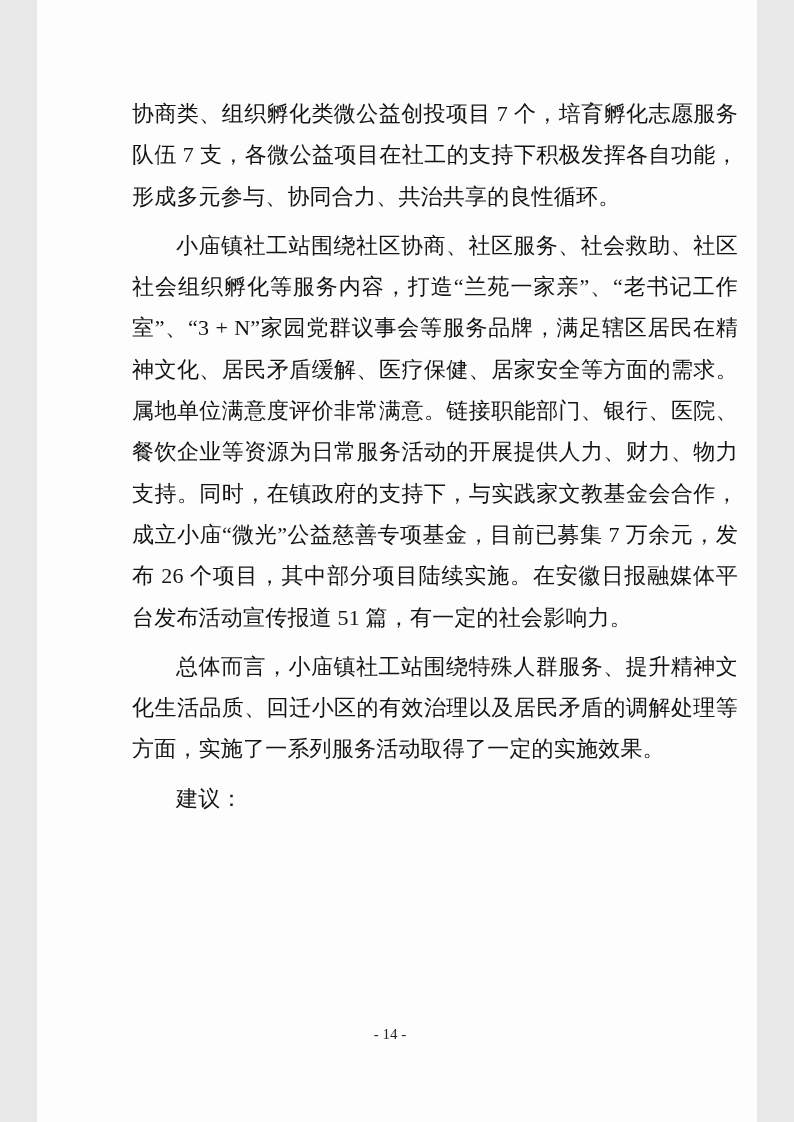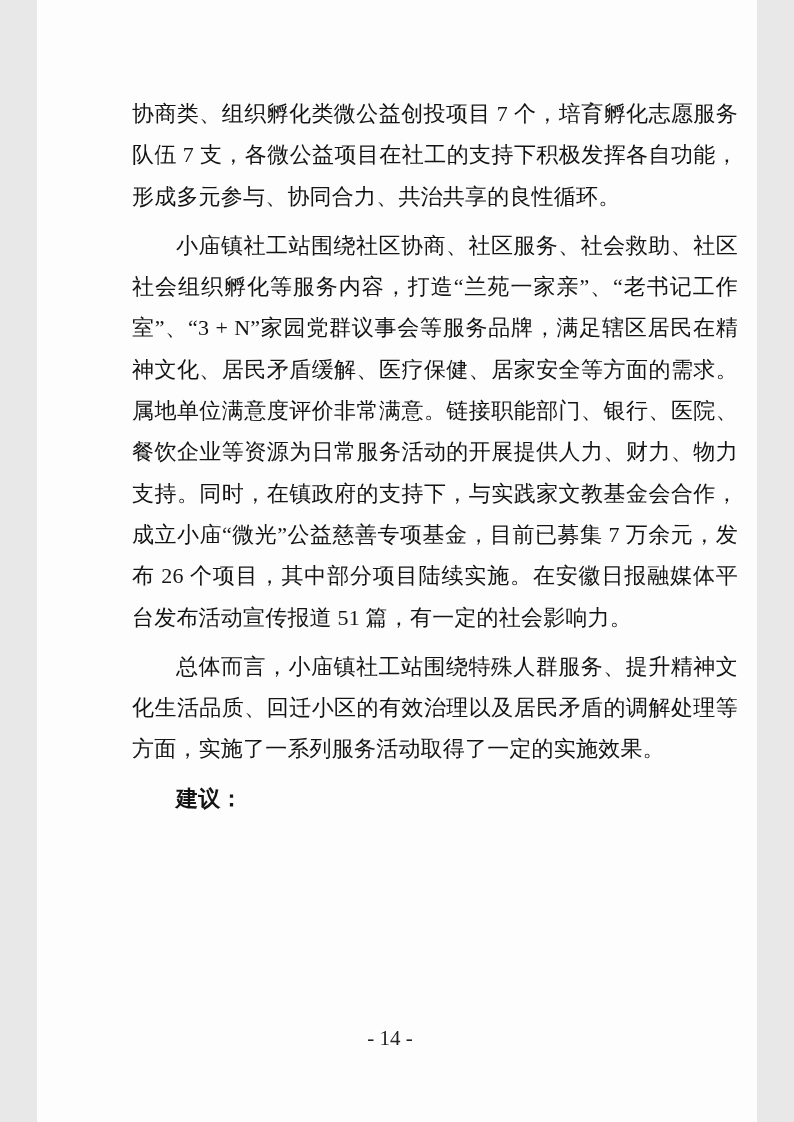--- a/index.html
+++ b/index.html
@@ -30,29 +30,29 @@
   }
   .para {
     margin: 0;
     padding: 0;
   }
   .para.indent {
     text-indent: 44px;
     margin-top: 8px;
   }
   .para.bold {
-    font-weight: bold;
+    font-weight: normal;
   }
   .footer {
     position: absolute;
     top: 1026px;
     left: 0;
     width: 706px;
     text-align: center;
-    font-size: 21px;
+    font-size: 15px;
     color: #222;
   }
 </style>
 </head>
 <body>
 
 <div class="page">
   <div class="body-text">
     <p class="para">协商类、组织孵化类微公益创投项目 7 个，培育孵化志愿服务队伍 7 支，各微公益项目在社工的支持下积极发挥各自功能，形成多元参与、协同合力、共治共享的良性循环。</p>
     <p class="para indent">小庙镇社工站围绕社区协商、社区服务、社会救助、社区社会组织孵化等服务内容，打造“兰苑一家亲”、“老书记工作室”、“3 + N”家园党群议事会等服务品牌，满足辖区居民在精神文化、居民矛盾缓解、医疗保健、居家安全等方面的需求。属地单位满意度评价非常满意。链接职能部门、银行、医院、餐饮企业等资源为日常服务活动的开展提供人力、财力、物力支持。同时，在镇政府的支持下，与实践家文教基金会合作，成立小庙“微光”公益慈善专项基金，目前已募集 7 万余元，发布 26 个项目，其中部分项目陆续实施。在安徽日报融媒体平台发布活动宣传报道 51 篇，有一定的社会影响力。</p>

